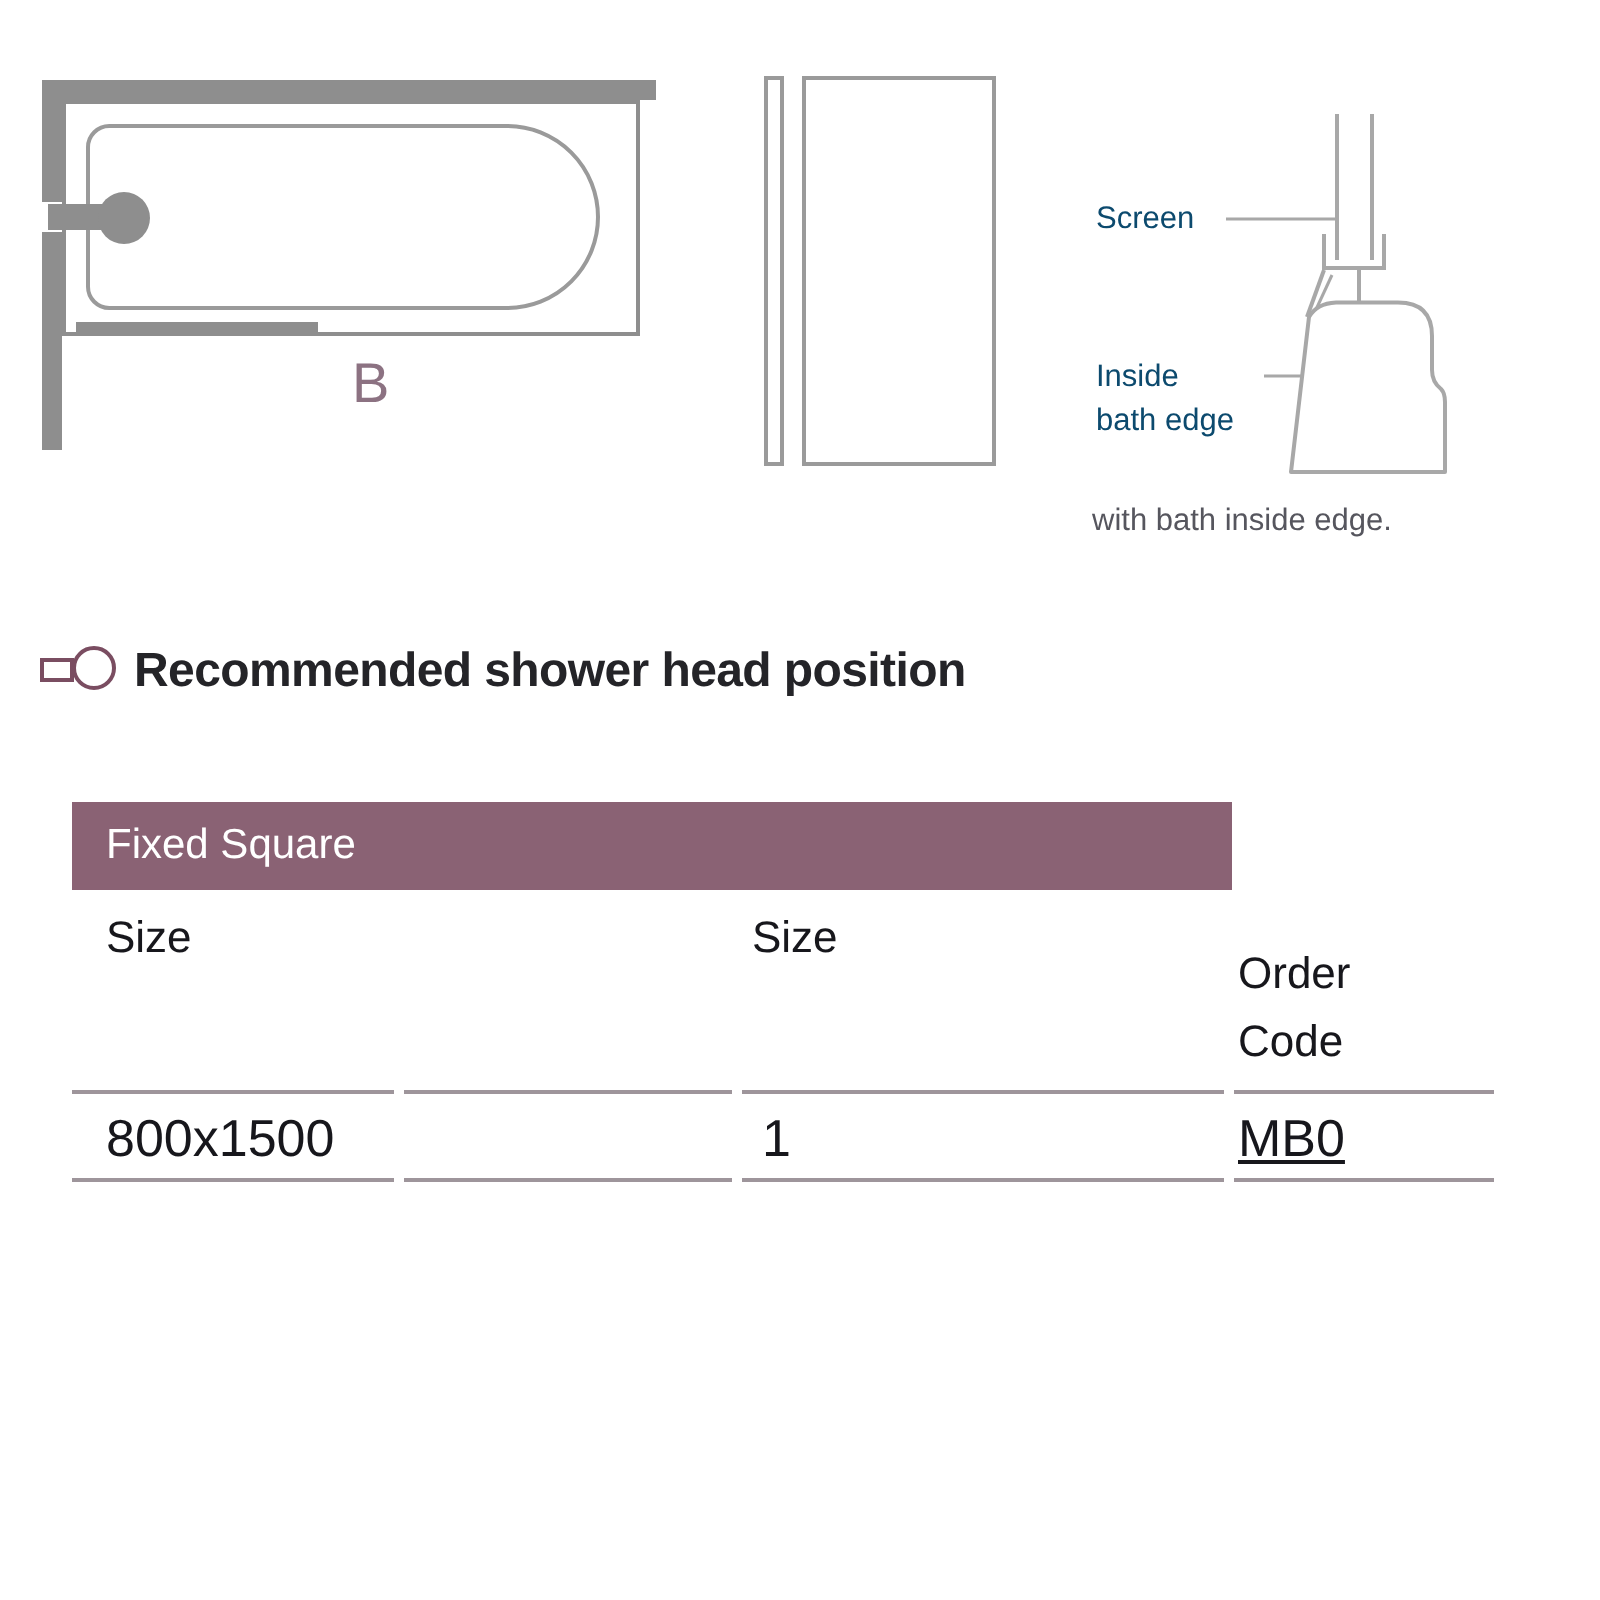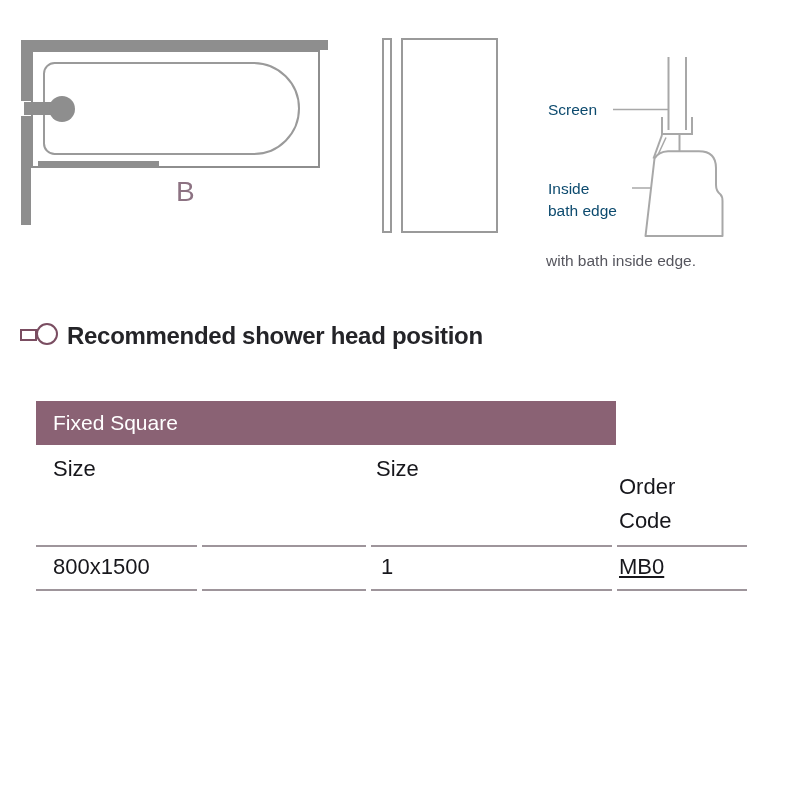--- a/index.html
+++ b/index.html
@@ -33,21 +33,21 @@
   .legend-rect{left:20px;top:329px;width:17px;height:12px;border:2px solid #7a4d61;box-sizing:border-box;background:#fff;}
   .legend-circle{left:36px;top:323px;width:22px;height:22px;border:2px solid #7a4d61;box-sizing:border-box;border-radius:50%;background:#fff;}
   .legend-label{left:67px;top:322px;font-size:24px;font-weight:600;letter-spacing:-0.3px;color:#242428;}
   
   .table-band{left:36px;top:401px;width:580px;height:44px;background:#8a6274;}
   .table-title{padding-left:17px;line-height:44px;font-size:21px;color:#ffffff;}
   .th{font-size:22px;color:#17171c;}
   .th-size{left:53px;top:456px;}
   .th-panel{left:376px;top:456px;}
   .th-order{left:619px;top:456px;width:85px;line-height:34px;margin-top:14px;}
-  .td{font-size:22px;color:#17171c;}
+  .td{font-size:26px;color:#17171c;}
   .td-size{left:53px;top:554px;}
   .td-panel{left:381px;top:554px;}
   .td-order{left:619px;top:554px;text-decoration:underline;}
   .divider{height:2px;background:#9e959b;}
   .dv-r1-c1{left:36px;top:545px;width:161px;}
   .dv-r1-c2{left:202px;top:545px;width:164px;}
   .dv-r1-c3{left:371px;top:545px;width:241px;}
   .dv-r1-c4{left:617px;top:545px;width:130px;}
   .dv-r2-c1{left:36px;top:589px;width:161px;}
   .dv-r2-c2{left:202px;top:589px;width:164px;}

